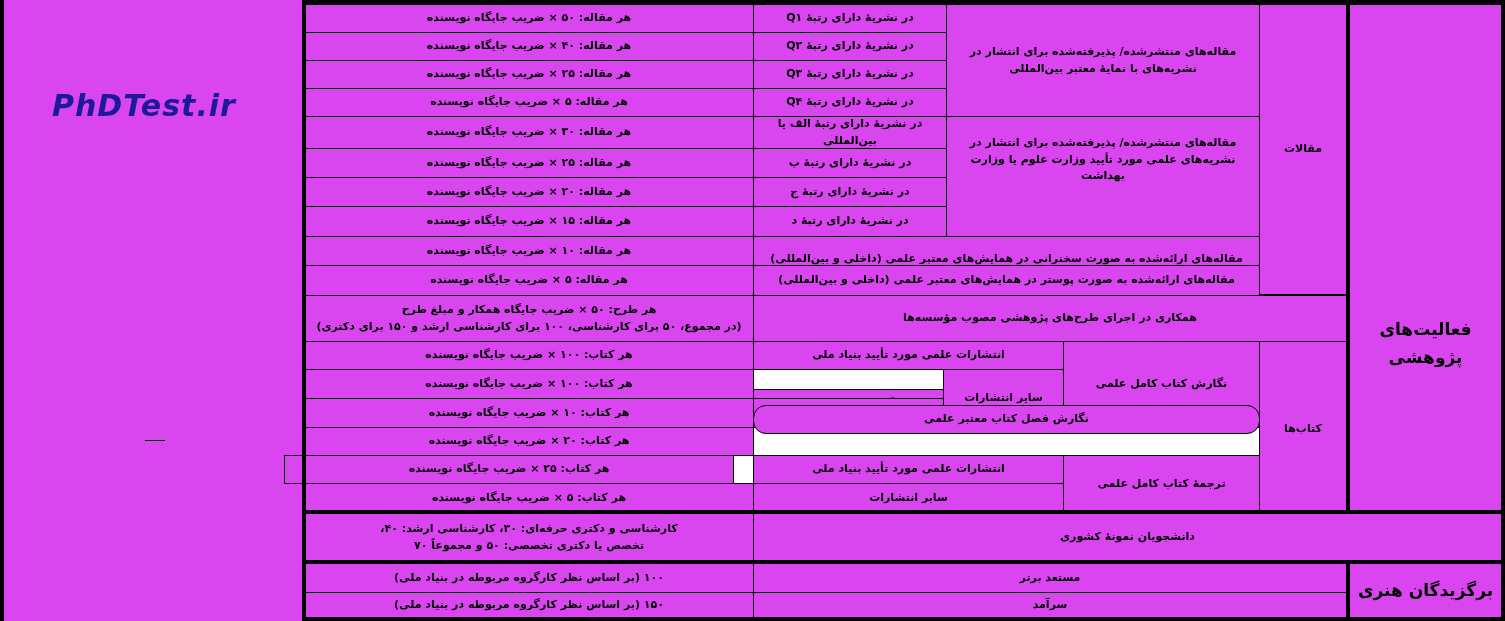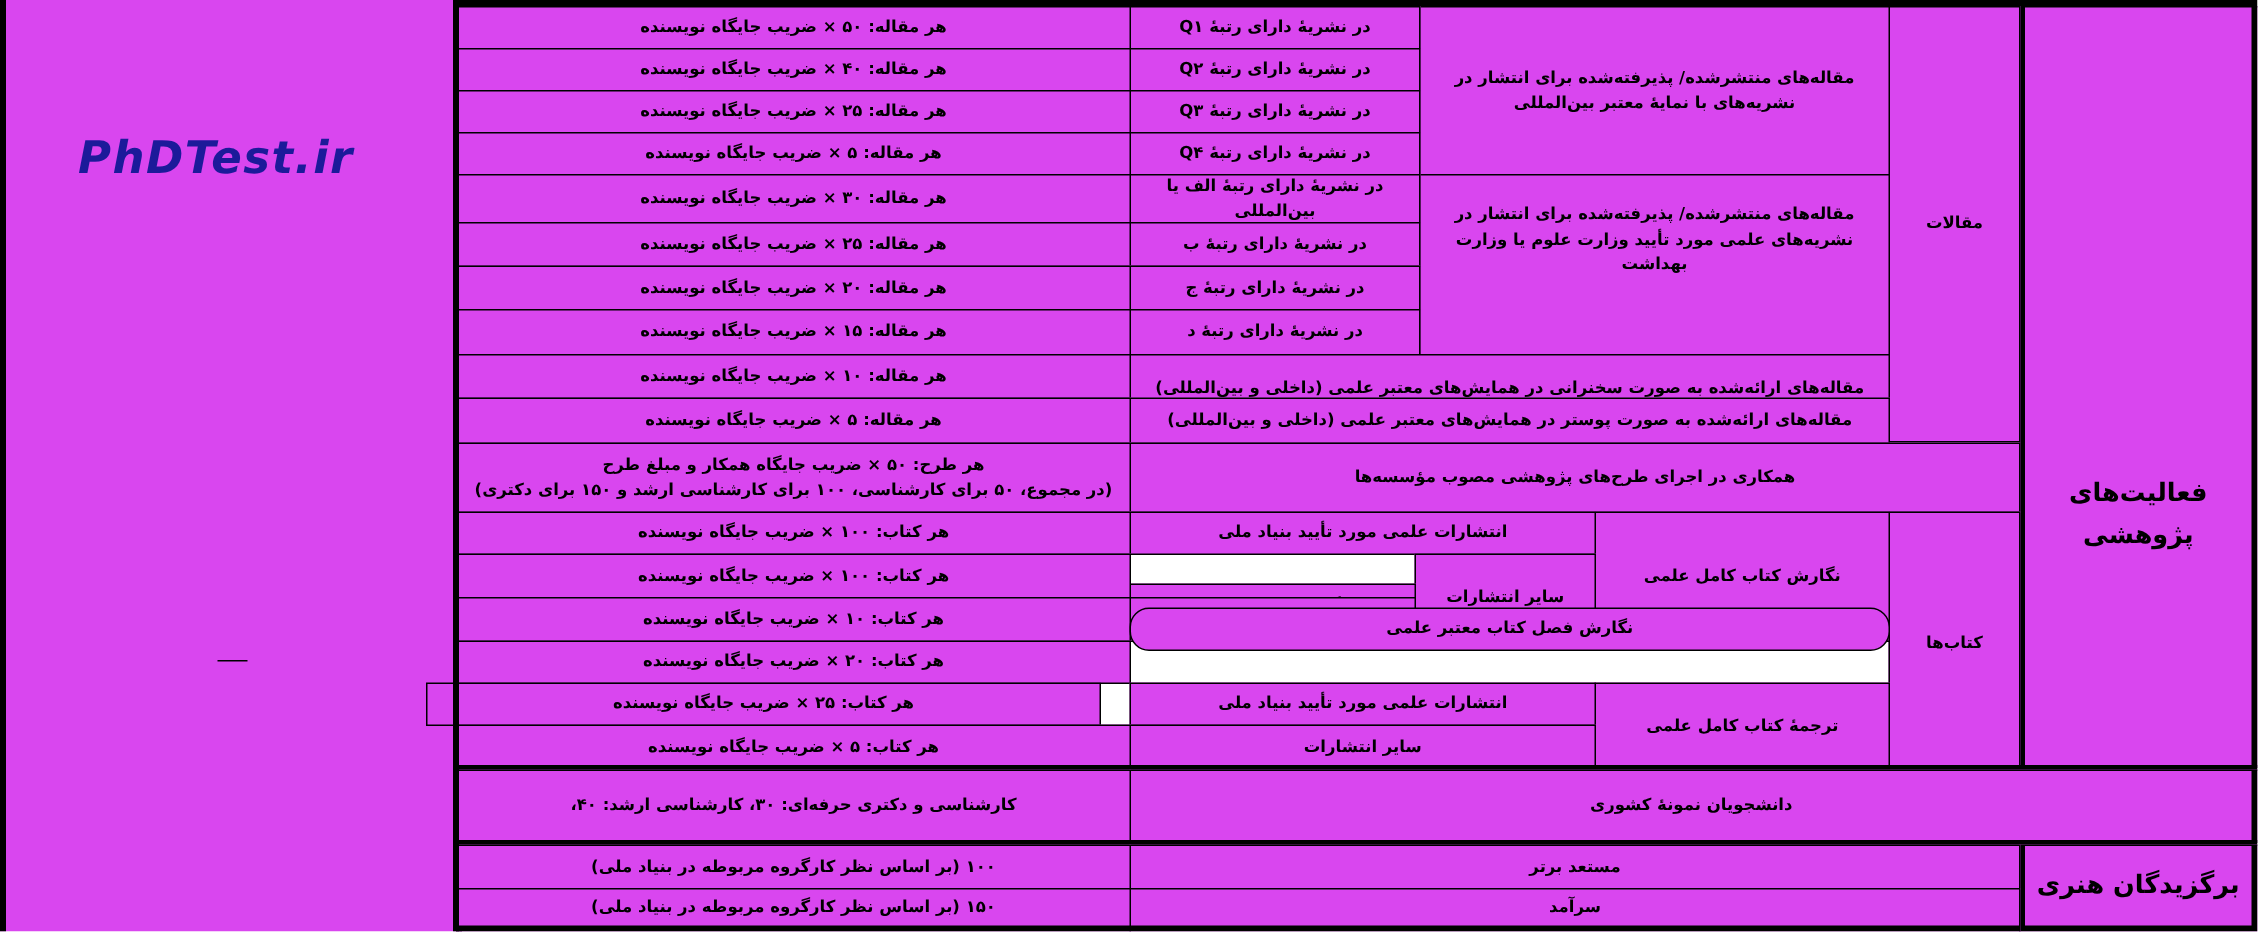--- a/index.html
+++ b/index.html
@@ -169,20 +169,21 @@
     <span>هر کتاب: ۵ × ضریب جایگاه نویسنده</span>
   </div>
 
 <div style="position:absolute;left:304px;top:510px;width:1201px;height:4px;background:#000;"></div>
 
 <div class="c n" style="left:753px;top:513px;width:752px;height:49px;border-right:4px solid #000;">
     <span>دانشجویان نمونهٔ کشوری</span>
   </div>
 <div class="c" style="left:304px;top:513px;width:450px;height:49px;flex-direction:column;">
   <span>کارشناسی و دکتری حرفه‌ای: ۳۰، کارشناسی ارشد: ۴۰،</span>
+  <span>تخصص یا دکتری تخصصی: ۵۰ و مجموعاً ۷۰</span>
 </div>
 <div style="position:absolute;left:304px;top:560px;width:1201px;height:4px;background:#000;"></div>
 
 <div class="c big thickR" style="left:1346px;top:563px;width:159px;height:58px;border-left:4px solid #000;border-bottom:4px solid #000;">
     <span>برگزیدگان هنری</span>
   </div>
 <div class="c n" style="left:753px;top:563px;width:594px;height:30px;">
     <span>مستعد برتر</span>
   </div>
 <div class="c n" style="left:753px;top:592px;width:594px;height:29px;border-bottom:4px solid #000;">

